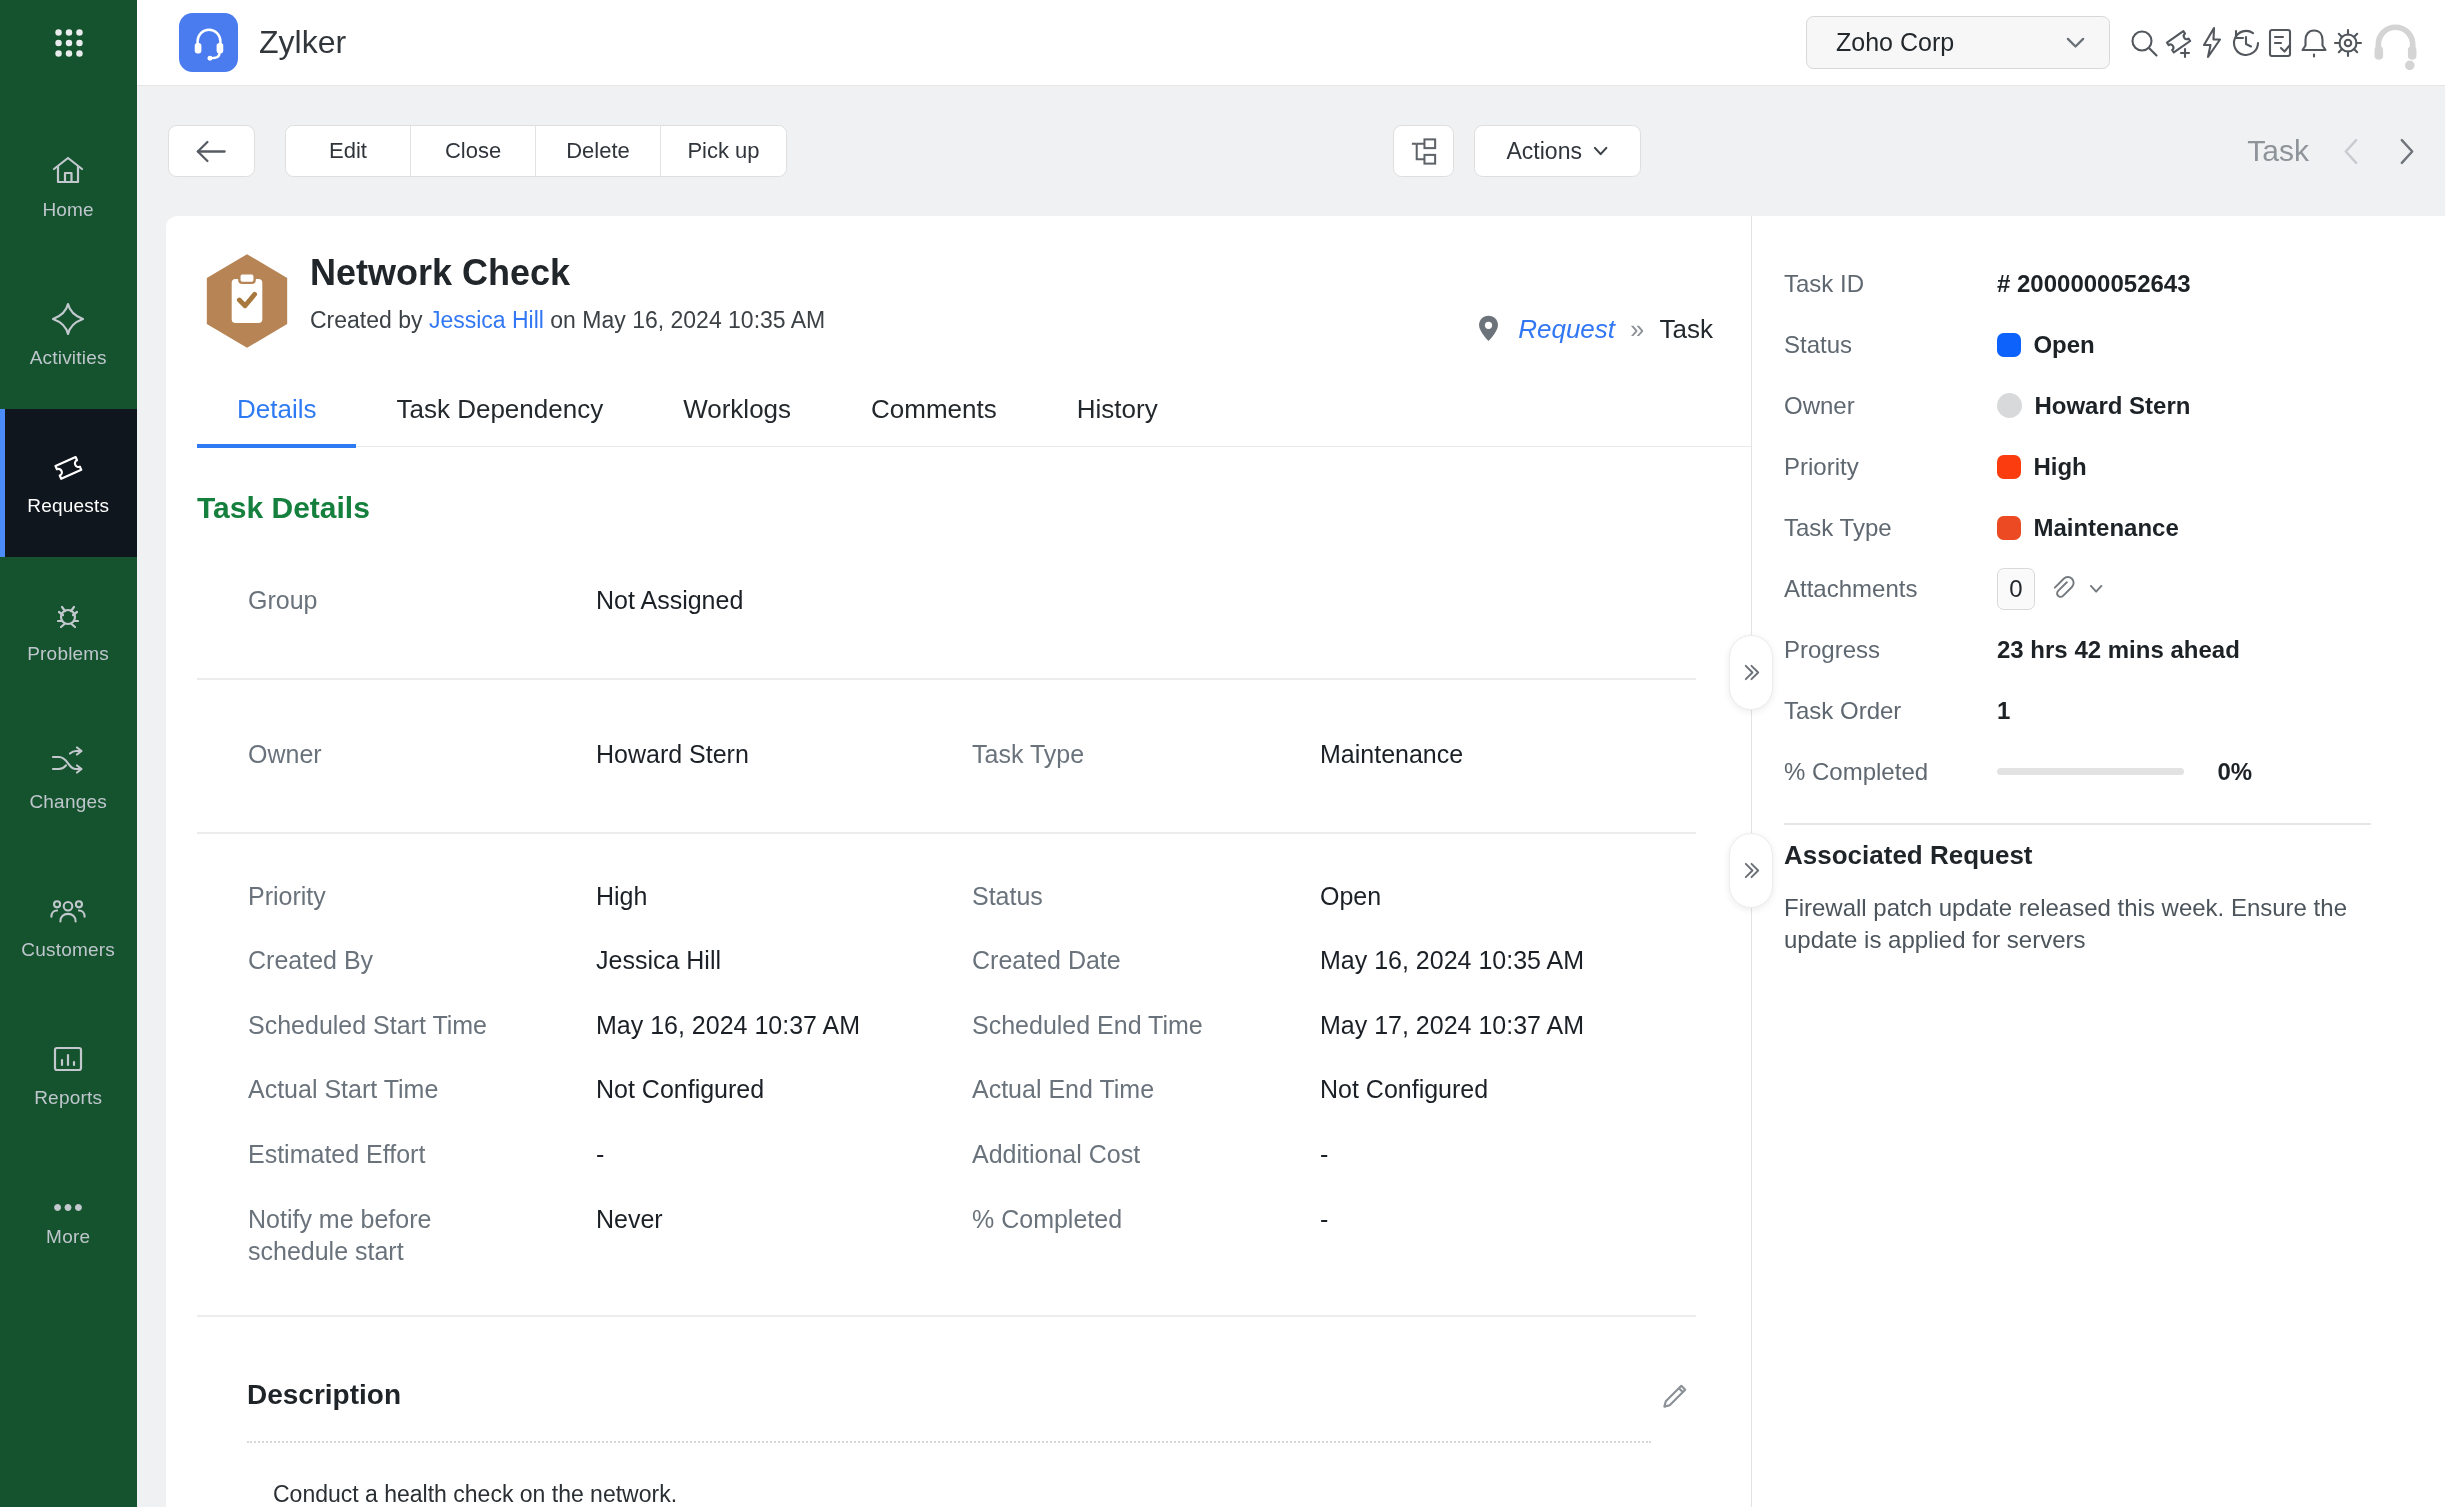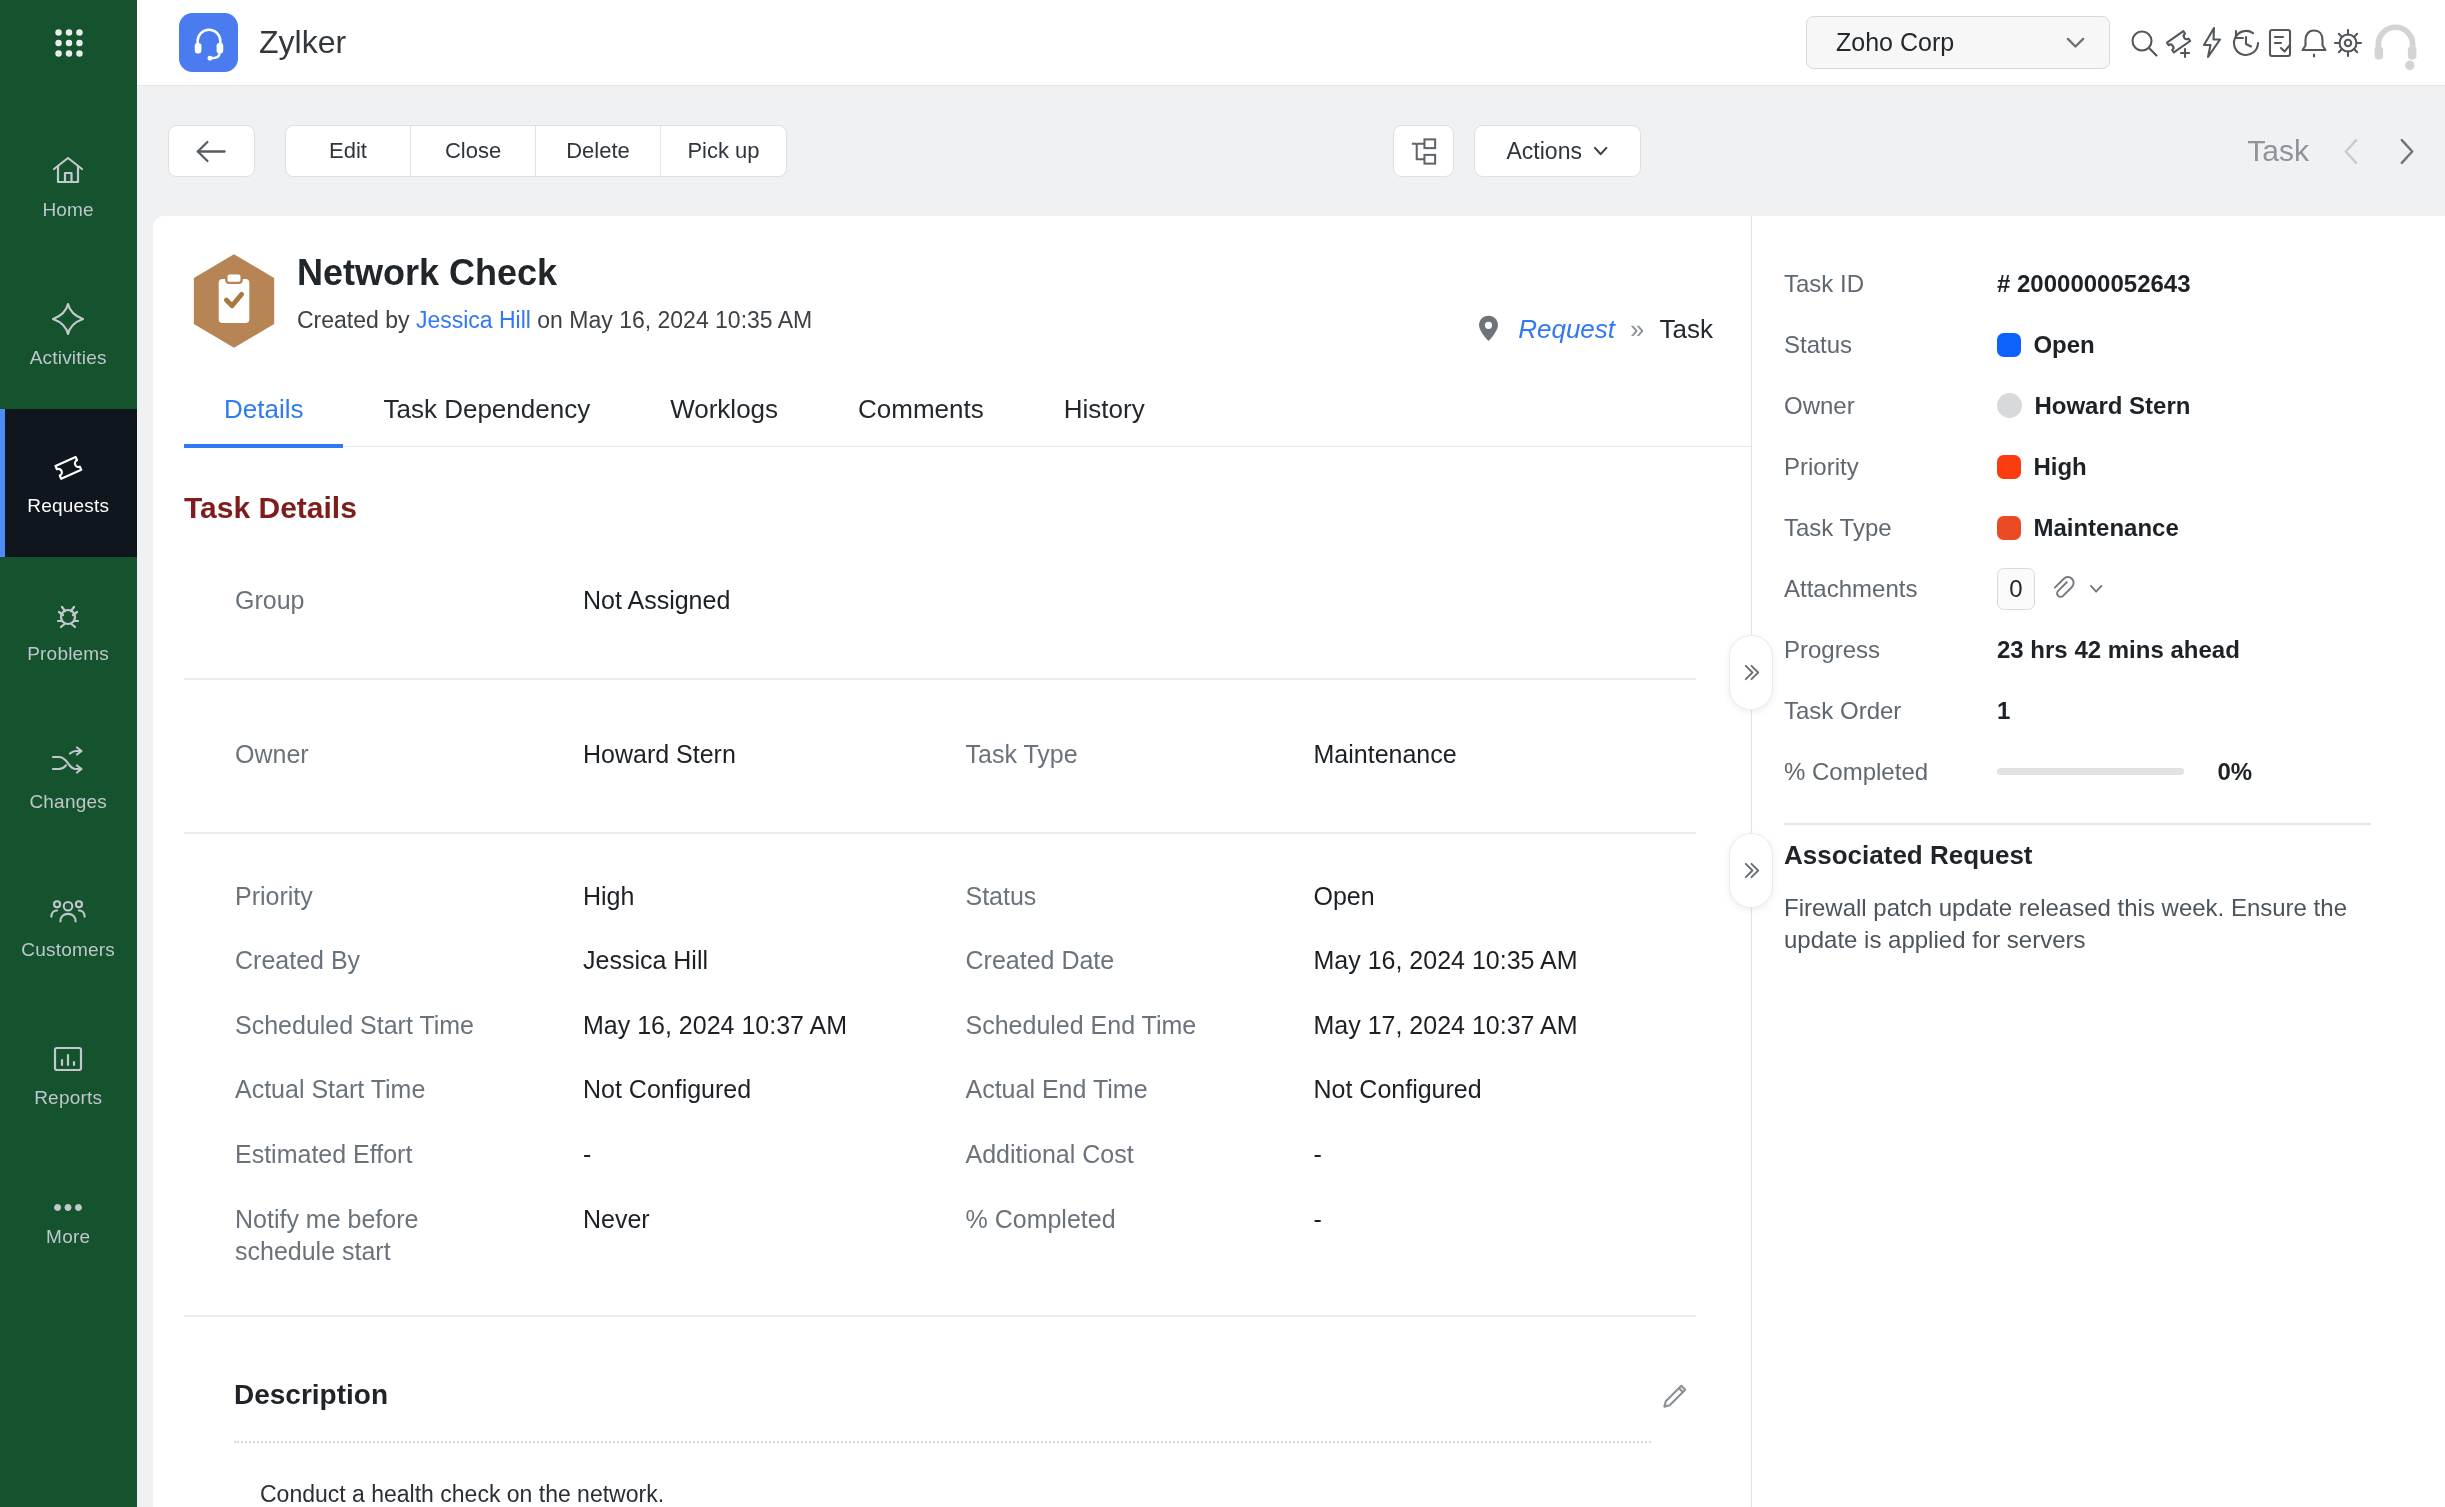--- a/index.html
+++ b/index.html
@@ -38,42 +38,42 @@
   .btn-group { display:flex; margin-left:30px; height:52px; border-radius:8.6px; overflow:hidden; border:1px solid #dedede; }
   .btn-group .btn { border:none; border-right:1px solid #e3e3e3; width:125px; height:100%; }
   .btn-group .btn:last-child { border-right:none; }
   .tree-btn { width:61px; height:52px; border-radius:8.6px; margin-left:auto; display:flex; align-items:center; justify-content:center; }
   .actions-btn { width:167px; height:52px; border-radius:8.6px; margin-left:20px; display:flex; align-items:center; justify-content:center; gap:11.5px; font-size:23px; }
   .task-nav { margin-left:auto; display:flex; align-items:center; gap:25px; }
   .task-nav .entity { font-size:30px; color:#8e9499; }
   .nav-chev { width:32.5px; height:32.5px; display:flex; align-items:center; justify-content:center; cursor:pointer; }
 
   
-  .content-row { flex:1; display:flex; padding-left:16px; min-height:0; }
+  .content-row { flex:1; display:flex; padding-left:29px; min-height:0; }
   .card { flex:1; background:#ffffff; border-radius:11.5px 0 0 0; min-width:0; overflow:hidden; }
   .panel { width:694px; flex:0 0 694px; background:#ffffff; border-left:1.9px solid #e3e3e3; position:relative; padding:37px 38px 0 32px; }
 
   
   .card-header { display:flex; padding:36px 38px 0 37px; }
   .title-block { margin-left:19px; }
   .task-title { font-size:36px; font-weight:700; color:#21262b; }
   .created-line { margin-top:13.4px; font-size:23px; color:#3c4146; }
   .created-line .link { color:#3277f4; cursor:pointer; }
   .breadcrumb { margin-left:auto; align-self:flex-end; display:flex; align-items:center; gap:15.3px; padding-bottom:3.8px; }
   .breadcrumb .bc-link { font-size:26px; color:#3277f4; cursor:pointer;font-style:italic; }
   .breadcrumb .bc-sep { font-size:25px; color:#8b9197; }
   .breadcrumb .bc-current { font-size:26px; color:#23282d; }
 
   
   .tabs { display:flex; margin:29px 0 12px 31px; border-bottom:1.9px solid #e9e9e9; }
   .tab { padding:15.3px 40px 19px; font-size:26px; color:#23282d; cursor:pointer; border-bottom:4.8px solid transparent; margin-bottom:-1.9px; }
   .tab.active { color:#2e7af2; border-bottom:4.8px solid #2e7af2; }
 
   
-  .td-heading { margin:44px 0 0 31px; font-size:30px; font-weight:700; color:#7f1d1d; }
+  .td-heading { margin:44px 0 0 31px; font-size:30px; font-weight:700; color:#15803d; }
   .details-wrap { padding:0 55px 0 31px; }
   .d-section { padding:29px 0 32.5px; }
   .d-section.tall { padding:42px 0 46px; }
   .d-divider { height:1.9px; background:#ececec; }
   .f-row { display:flex; padding:16.3px 0 16.3px 51px; }
   .field { width:50%; display:flex; align-items:flex-start; }
   .field .lbl { width:348px; flex:0 0 348px; font-size:25px; color:#6a737c; line-height:32px; padding-right:29px; }
   .field .lbl.narrow { width:348px; }
   .field .lbl.narrow span { display:inline-block; max-width:234px; }
   .field .val { flex:1; font-size:25px; font-weight:400; color:#1b2026; line-height:32px; }

